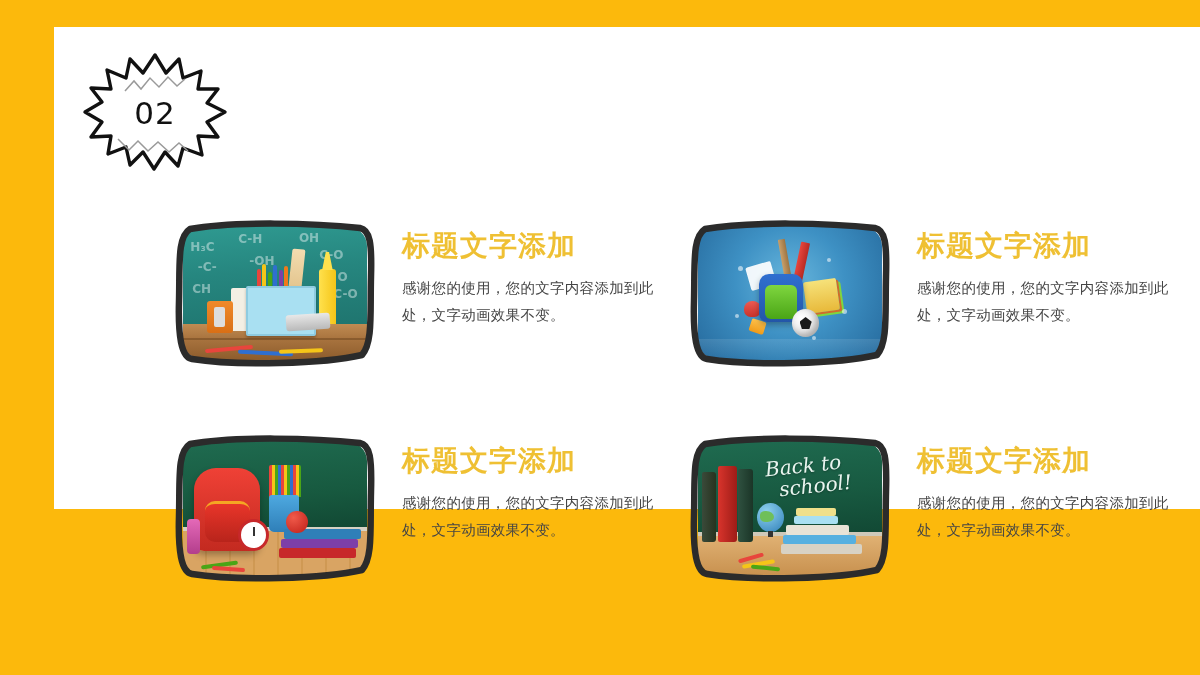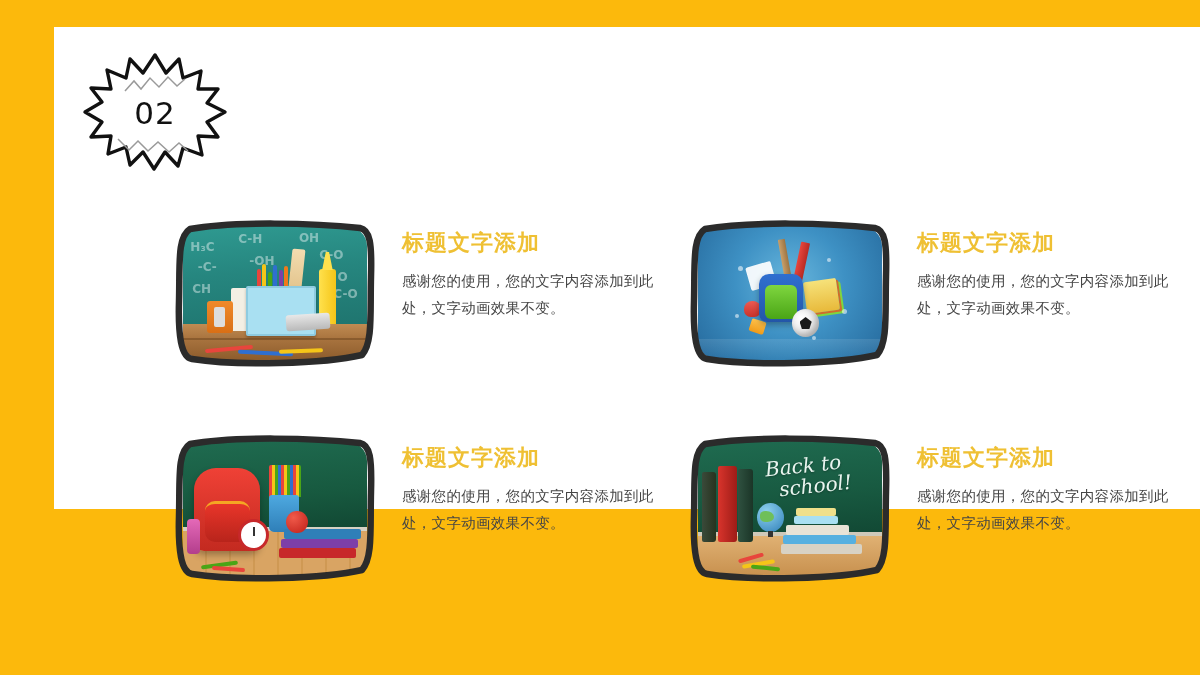--- a/index.html
+++ b/index.html
@@ -53,21 +53,21 @@
   .thumb .frame-svg{position:absolute;left:0;top:0;width:202px;height:152px;}
   .thumb .photo{
     position:absolute;left:9px;top:9px;width:184px;height:134px;
     overflow:hidden;
     border-radius:20px 22px 20px 22px/18px 20px 18px 20px;
   }
   .thumb .photo > .scene{position:absolute;inset:0;}
 
   .txt{position:absolute;left:228px;top:14px;width:268px;}
   .card-title{
-    font-size:22px;font-weight:bold;color:#EFC033;
+    font-size:28px;font-weight:bold;color:#EFC033;
     letter-spacing:1px;line-height:1.1;margin-bottom:13px;
   }
   .card-body{
     font-size:14.5px;color:#454545;line-height:1.85;letter-spacing:.3px;
   }
 
   
   .sc{position:absolute;inset:0;}
 
   

